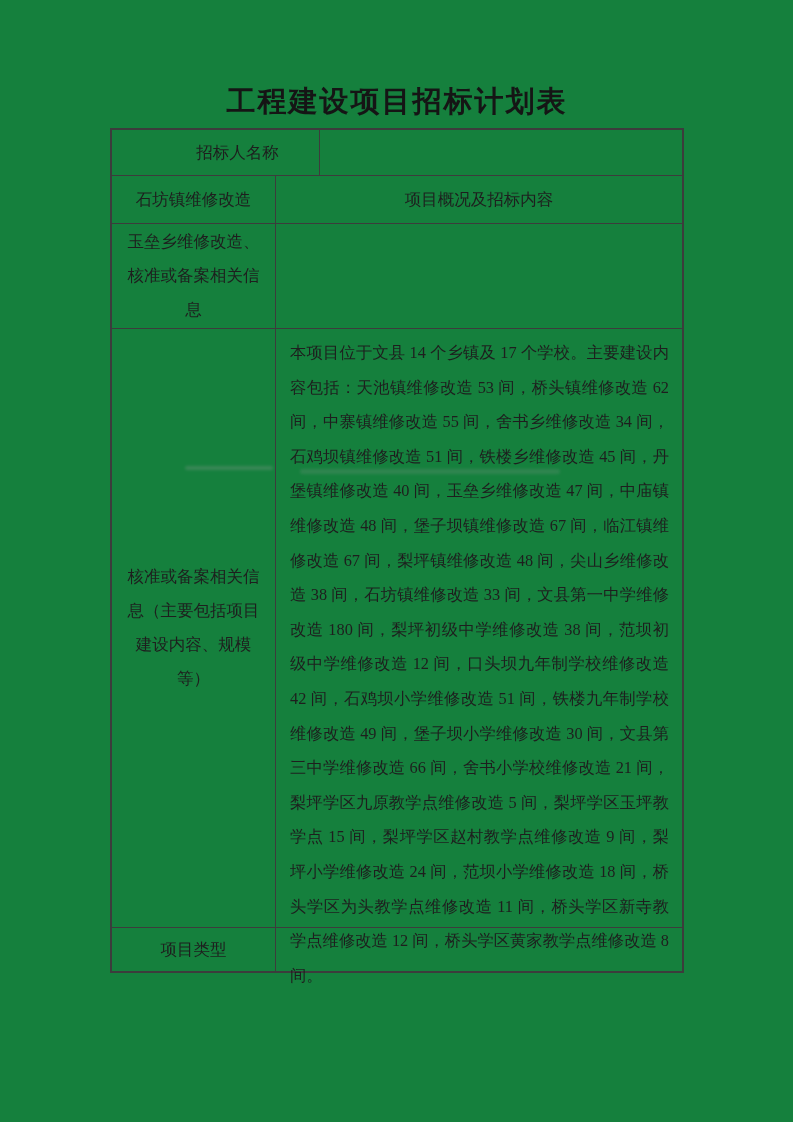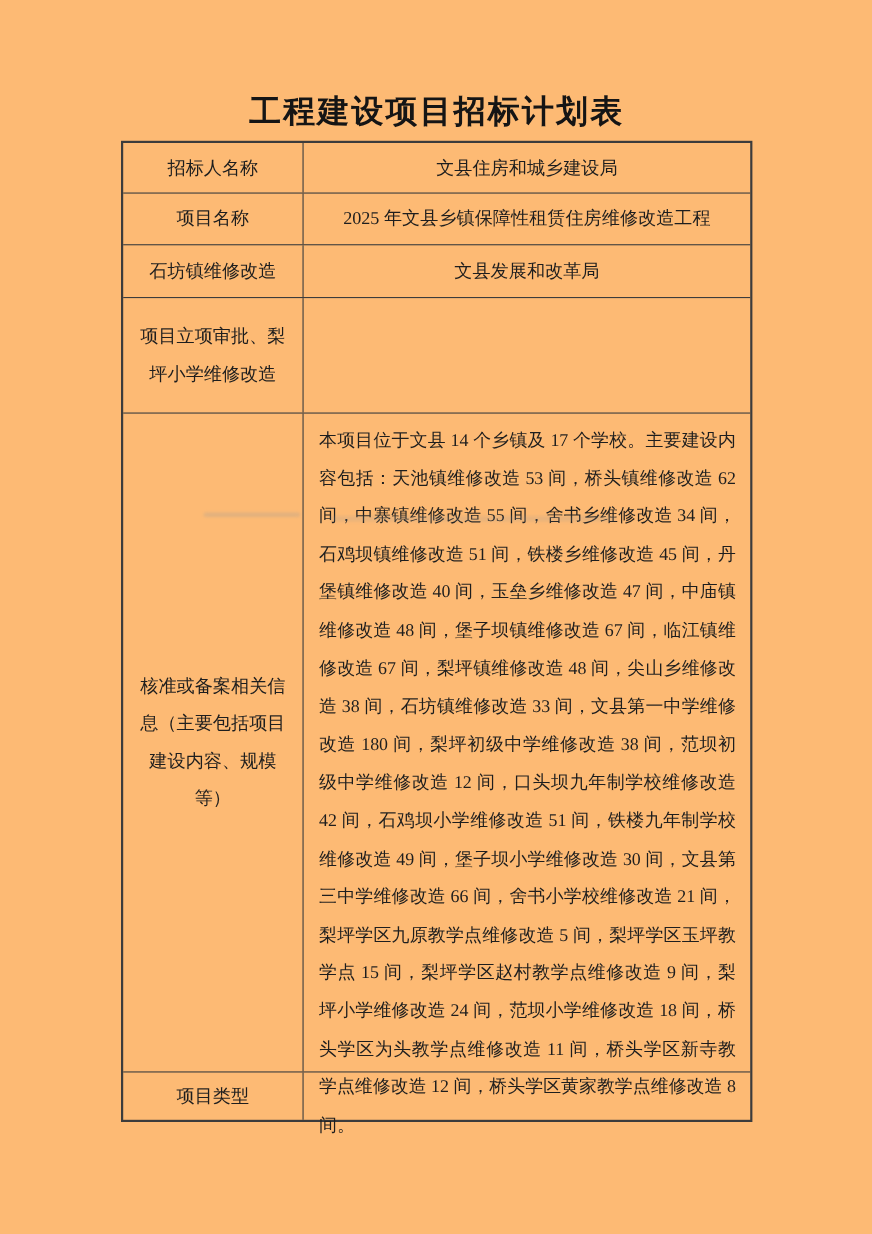--- a/index.html
+++ b/index.html
@@ -4,21 +4,21 @@
 <style>
   html, body {
     margin: 0;
     padding: 0;
     background: #ffffff;
   }
   .page {
     position: relative;
     width: 793px;
     height: 1122px;
-    background: #fdba74;
+    background: #15803d;
     font-family: "Liberation Serif", "DejaVu Serif", serif;
     color: #1c1c1c;
     overflow: hidden;
   }
   .doc-title {
     position: absolute;
     top: 82px;
     left: 110px;
     width: 574px;
     text-align: center;
@@ -59,21 +59,21 @@
     display: flex;
     align-items: center;
     justify-content: center;
     text-align: center;
     padding: 4px 13px;
     box-sizing: border-box;
     font-size: 16.5px;
     line-height: 34px;
     color: #1e1e1e;
   }
-  .row-h1 { height: 45px; }
+  .row-h1 { height: 45px; padding-left: 44px; }
   .row-h2 { height: 46px; }
   .row-h3 { height: 47px; }
   .row-h4 { height: 104px; }
   .row-h5 { height: 598px; }
   .row-h6 { height: 43px; }
   .row-h4 .cell-value {
     line-height: 34.5px;
     padding: 2px 13px;
   }
   .row-h5 .cell-value {
@@ -101,35 +101,30 @@
 <body>
 
 <div class="page">
 
   <div class="doc-title">工程建设项目招标计划表</div>
 
   <div class="bid-table">
 
     <div class="t-row row-h1">
       <div class="cell-label">招标人名称</div>
-      <div class="cell-value">文县住房和城乡建设局</div>
     </div>
 
-    <div class="t-row row-h2">
-      <div class="cell-label">项目名称</div>
-      <div class="cell-value">2025 年文县乡镇保障性租赁住房维修改造工程</div>
-    </div>
 
     <div class="t-row row-h3">
       <div class="cell-label">石坊镇维修改造</div>
-      <div class="cell-value">文县发展和改革局</div>
+      <div class="cell-value">项目概况及招标内容</div>
     </div>
 
     <div class="t-row row-h4">
-      <div class="cell-label">项目立项审批、梨坪小学维修改造</div>
+      <div class="cell-label">玉垒乡维修改造、核准或备案相关信息</div>
     </div>
 
     <div class="t-row row-h5">
       <div class="cell-label">核准或备案相关信息（主要包括项目建设内容、规模等）</div>
       <div class="cell-value">本项目位于文县 14 个乡镇及 17 个学校。主要建设内容包括：天池镇维修改造 53 间，桥头镇维修改造 62 间，中寨镇维修改造 55 间，舍书乡维修改造 34 间，石鸡坝镇维修改造 51 间，铁楼乡维修改造 45 间，丹堡镇维修改造 40 间，玉垒乡维修改造 47 间，中庙镇维修改造 48 间，堡子坝镇维修改造 67 间，临江镇维修改造 67 间，梨坪镇维修改造 48 间，尖山乡维修改造 38 间，石坊镇维修改造 33 间，文县第一中学维修改造 180 间，梨坪初级中学维修改造 38 间，范坝初级中学维修改造 12 间，口头坝九年制学校维修改造 42 间，石鸡坝小学维修改造 51 间，铁楼九年制学校维修改造 49 间，堡子坝小学维修改造 30 间，文县第三中学维修改造 66 间，舍书小学校维修改造 21 间，梨坪学区九原教学点维修改造 5 间，梨坪学区玉坪教学点 15 间，梨坪学区赵村教学点维修改造 9 间，梨坪小学维修改造 24 间，范坝小学维修改造 18 间，桥头学区为头教学点维修改造 11 间，桥头学区新寺教学点维修改造 12 间，桥头学区黄家教学点维修改造 8 间。</div>
     </div>
 
     <div class="t-row row-h6">
       <div class="cell-label">项目类型</div>
     </div>

